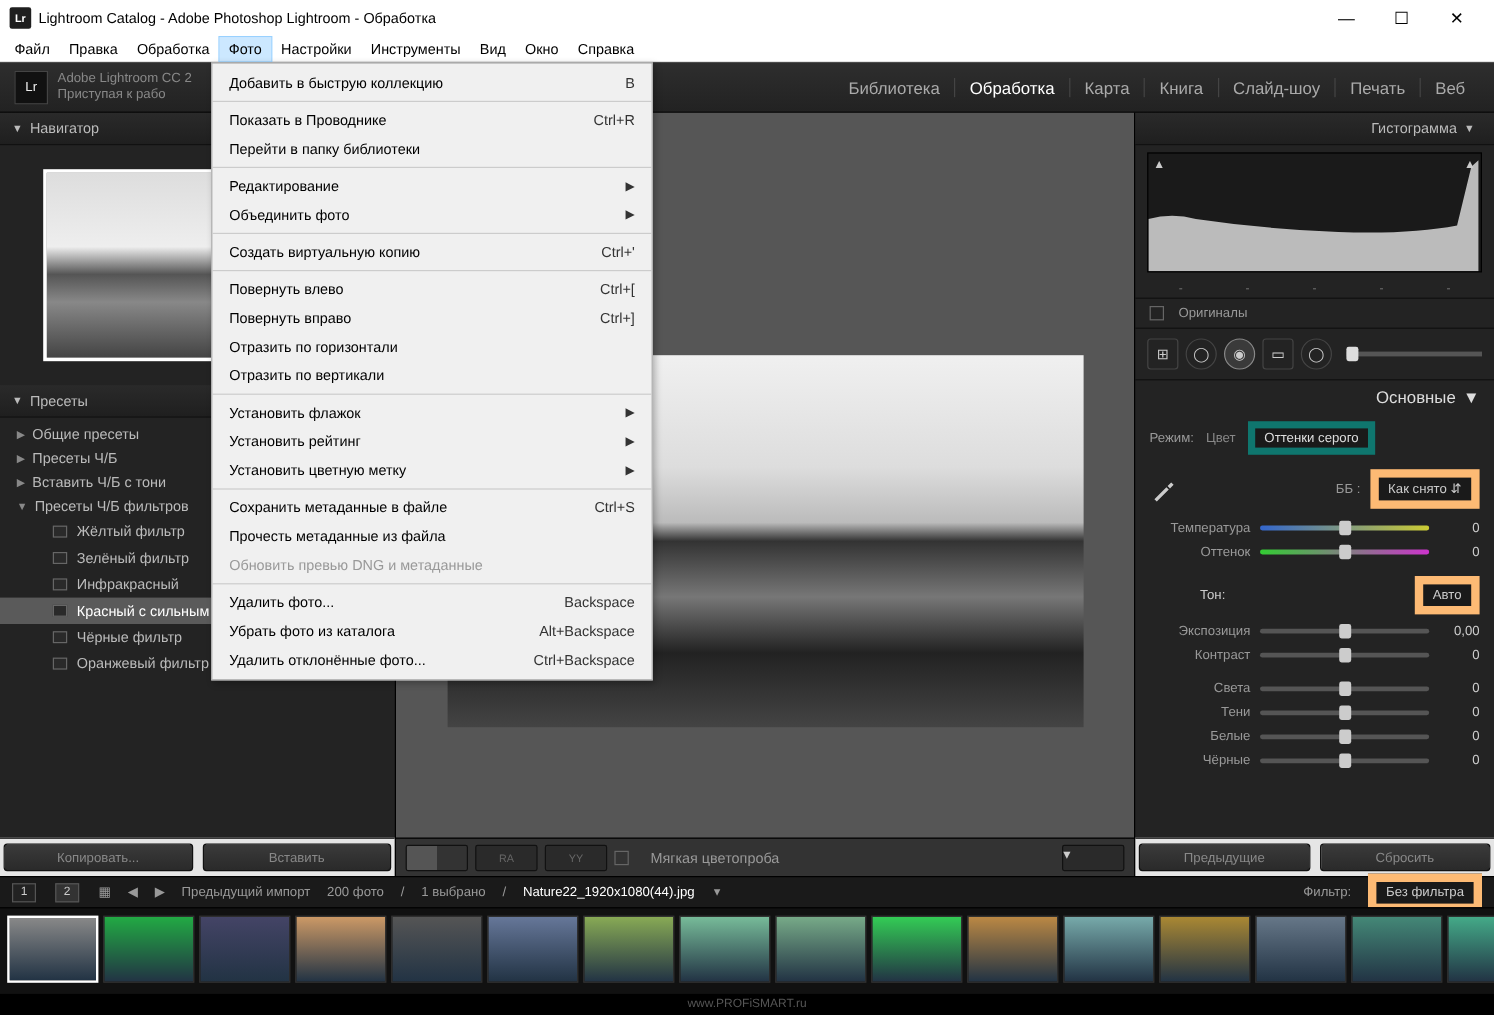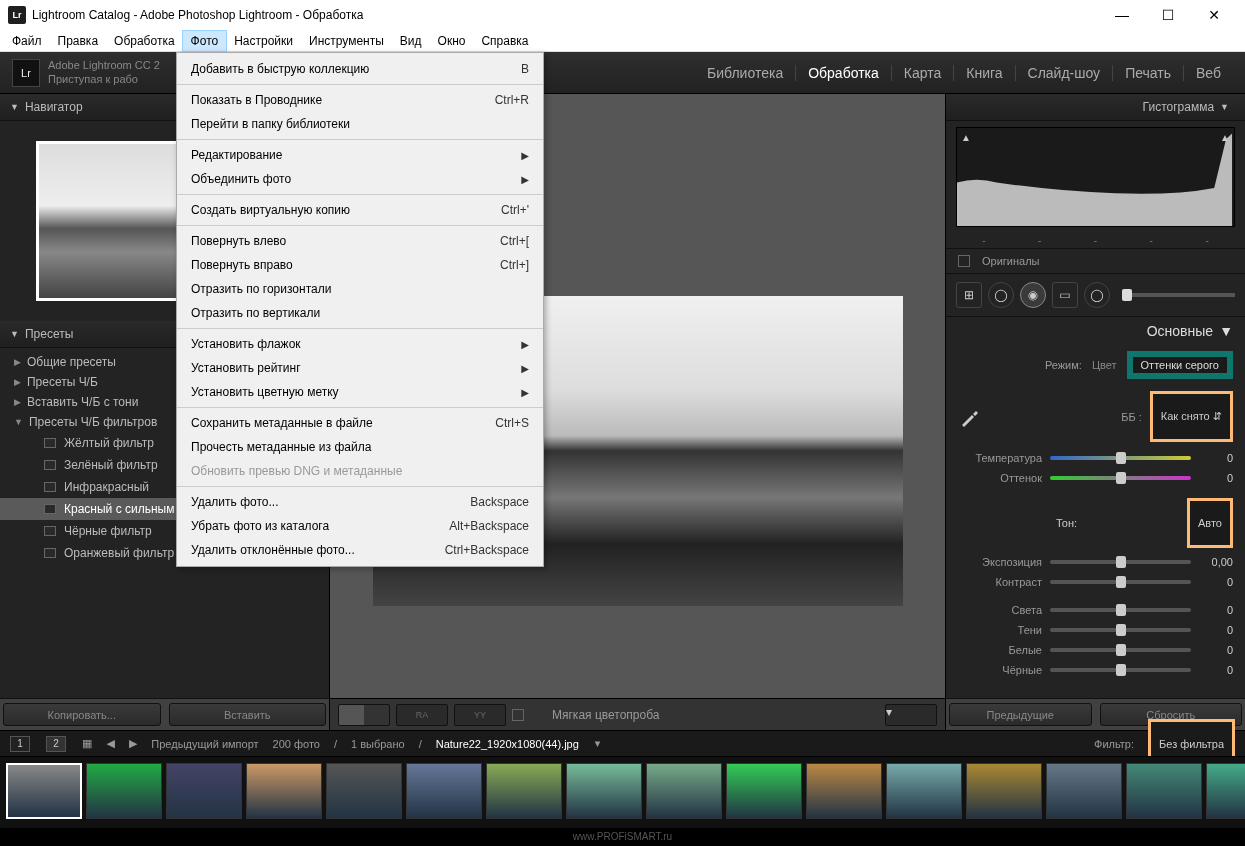--- a/index.html
+++ b/index.html
@@ -28,54 +28,54 @@
 .panel-head .tri{margin-right:6px;font-size:9px}
 .panel-head.right{justify-content:flex-end}
 .nav-preview{padding:20px 36px}
 .nav-preview .thumb{width:100%;height:160px;background:linear-gradient(180deg,#ddd 0%,#eee 40%,#555 55%,#888 70%,#444 100%);border:3px solid #fff;position:relative}
 .preset-list{flex:1;overflow:auto;padding:4px 0}
 .preset-group{padding:3px 14px;font-size:12px;color:#bbb;display:flex;align-items:center;gap:6px}
 .preset-group .tri2{font-size:9px;color:#888}
 .preset-item{padding:4px 14px 4px 44px;font-size:12px;color:#bbb;display:flex;align-items:center;gap:8px}
 .preset-item .sq{width:12px;height:10px;border:1px solid #666;background:#2a2a2a}
 .preset-item.sel{background:#5a5a5a;color:#fff}
-.btnrow{height:32px;display:flex;gap:8px;padding:4px 3px;border-top:1px solid #111;background:#404040}
+.btnrow{height:32px;display:flex;gap:8px;padding:4px 3px;border-top:1px solid #111;background:#e5e5e5}
 .btn{flex:1;background:linear-gradient(#3a3a3a,#2a2a2a);border:1px solid #111;border-radius:3px;color:#888;font-size:11px;display:flex;align-items:center;justify-content:center}
 .center{flex:1;background:#565656;display:flex;flex-direction:column;position:relative}
 .canvas{flex:1;display:flex;align-items:center;justify-content:center;padding:20px 10px}
 .photo{width:530px;height:310px;background:linear-gradient(180deg,#f0f0f0 0%,#ddd 30%,#bbb 45%,#333 50%,#777 65%,#222 80%,#444 100%);margin-top:110px}
 .toolbar{height:32px;background:#333;border-top:1px solid #000;display:flex;align-items:center;padding:0 8px;gap:6px}
 .tbtn{width:52px;height:22px;background:#2a2a2a;border:1px solid #111;border-radius:2px}
-.tlabel{color:#999;font-size:12px;margin-left:16px}
+.tlabel{color:#999;font-size:12px;margin-left:6px}
 .rightpanel{width:300px;background:#232323;border-left:1px solid #000;display:flex;flex-direction:column;overflow:auto}
 .histo{height:100px;background:#1a1a1a;margin:6px 10px;border:1px solid #000;position:relative}
 .histo svg{width:100%;height:100%}
 .histo-labels{display:flex;justify-content:space-around;font-size:10px;color:#777;padding:2px 10px}
 .orig{padding:6px 12px;font-size:11px;color:#999;display:flex;align-items:center;gap:6px;border-top:1px solid #111}
 .tools{display:flex;gap:6px;padding:8px 10px;align-items:center;border-top:1px solid #111}
 .tool{width:26px;height:26px;border:1px solid #444;border-radius:14px;display:flex;align-items:center;justify-content:center}
 .tool.sq{border-radius:3px}
 .tool.active{background:#3a3a3a;border-color:#888}
 .slider-strip{flex:1;height:4px;background:#555;position:relative;margin-left:6px}
 .slider-strip .knob{position:absolute;left:0;top:-4px;width:10px;height:12px;background:#ddd;border-radius:2px}
 .section{border-top:1px solid #111}
 .sec-head{padding:6px 12px;text-align:right;font-size:14px;color:#ddd;display:flex;justify-content:flex-end;align-items:center;gap:6px}
 .row{display:flex;align-items:center;padding:4px 12px;gap:8px;font-size:11px}
 .row .lab{color:#999;text-align:right;flex:0 0 84px}
 .row .val{color:#ccc;width:34px;text-align:right}
 .row .track{flex:1;height:4px;background:linear-gradient(90deg,#36c,#cc3);position:relative;border-radius:2px}
 .row .track.gray{background:#555}
 .row .track.green{background:linear-gradient(90deg,#3c3,#c3c)}
 .row .handle{position:absolute;left:50%;top:-4px;width:10px;height:12px;background:#ccc;border-radius:2px;transform:translateX(-50%)}
-.mode-row{display:flex;padding:6px 12px;font-size:11px;color:#999;align-items:center;gap:10px;justify-content:flex-end}
+.mode-row{display:flex;padding:6px 12px;font-size:11px;color:#999;align-items:center;gap:10px;}
 .mode-row .opt{color:#888}
 .mode-row .opt.sel{background:#1a1a1a;padding:2px 8px;border:6px solid #0f766e;color:#ddd}
 .wb-row{display:flex;padding:6px 12px;font-size:11px;color:#999;align-items:center;justify-content:flex-end;gap:8px}
 .dropper{width:24px;height:24px;margin-right:auto}
-.wbsel{background:#1a1a1a;padding:16px 8px;border:3px solid #fdba74;color:#ccc}
+.wbsel{background:#1a1a1a;padding:3px 8px;border:7px solid #fdba74;color:#ccc}
 .filmstrip-bar{height:26px;background:#1a1a1a;display:flex;align-items:center;padding:0 10px;gap:14px;font-size:11px;color:#999;border-top:1px solid #000}
 .filmstrip-bar .fname{color:#fff}
 .filmstrip{height:72px;background:#111;display:flex;gap:4px;padding:6px;overflow:hidden;border-top:1px solid #000}
 .fthumb{width:76px;height:56px;border:1px solid #333;flex-shrink:0}
 .fthumb.sel{border:2px solid #fff}
 .watermark{height:18px;background:#000;color:#555;font-size:10px;text-align:center;line-height:18px}
 
 .dropdown{position:absolute;left:176px;top:0;width:368px;background:#f0f0f0;border:1px solid #aaa;box-shadow:2px 2px 6px rgba(0,0,0,.3);z-index:100;color:#000;font-size:12px;padding:4px 0}
 .dd-item{display:flex;padding:5px 14px;align-items:center}
 .dd-item .txt{flex:1}
@@ -263,21 +263,21 @@
               </div>
               <div class="row">
                 <span class="lab">Оттенок</span>
                 <div class="track green">
                   <div class="handle"></div>
                 </div>
                 <span class="val">0</span>
               </div>
             </div>
      <div class="row" style="justify-content:flex-end;padding-top:10px">
-      <span style="margin-right:auto;margin-left:98px">Тон:</span>
+      <span style="margin-right:auto;margin-left:42px">Тон:</span>
       <span class="wbsel">Авто</span>
      </div>
      <div id="sliders2">
               <div class="row">
                 <span class="lab">Экспозиция</span>
                 <div class="track gray">
                   <div class="handle"></div>
                 </div>
                 <span class="val">0,00</span>
               </div>

